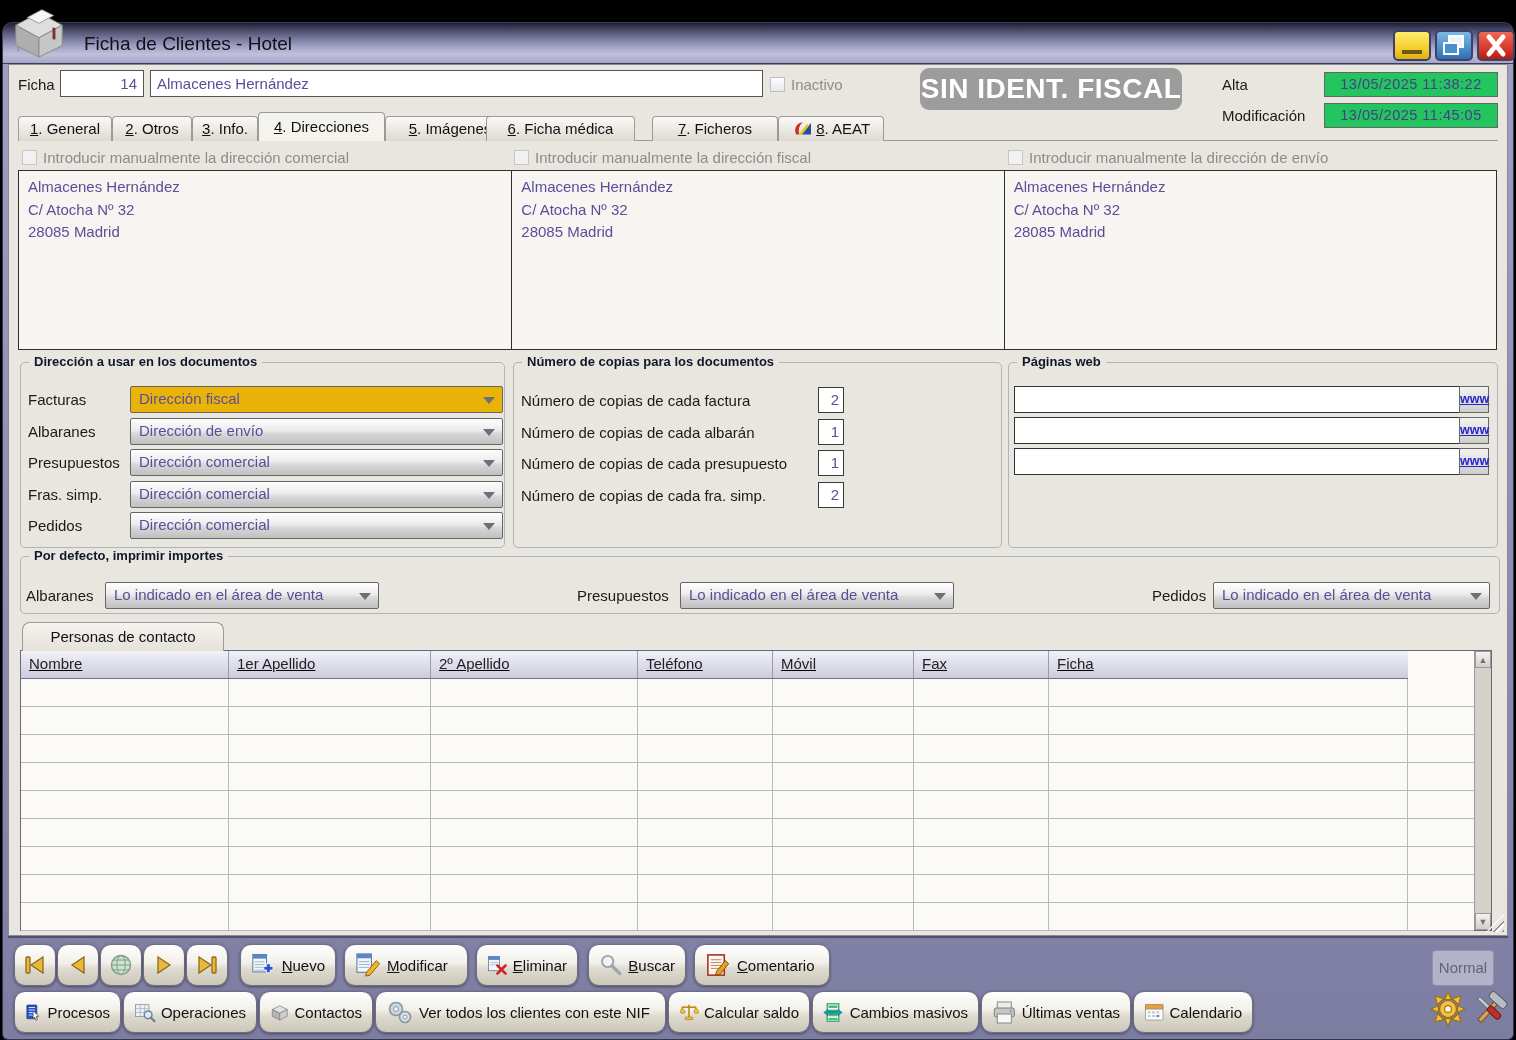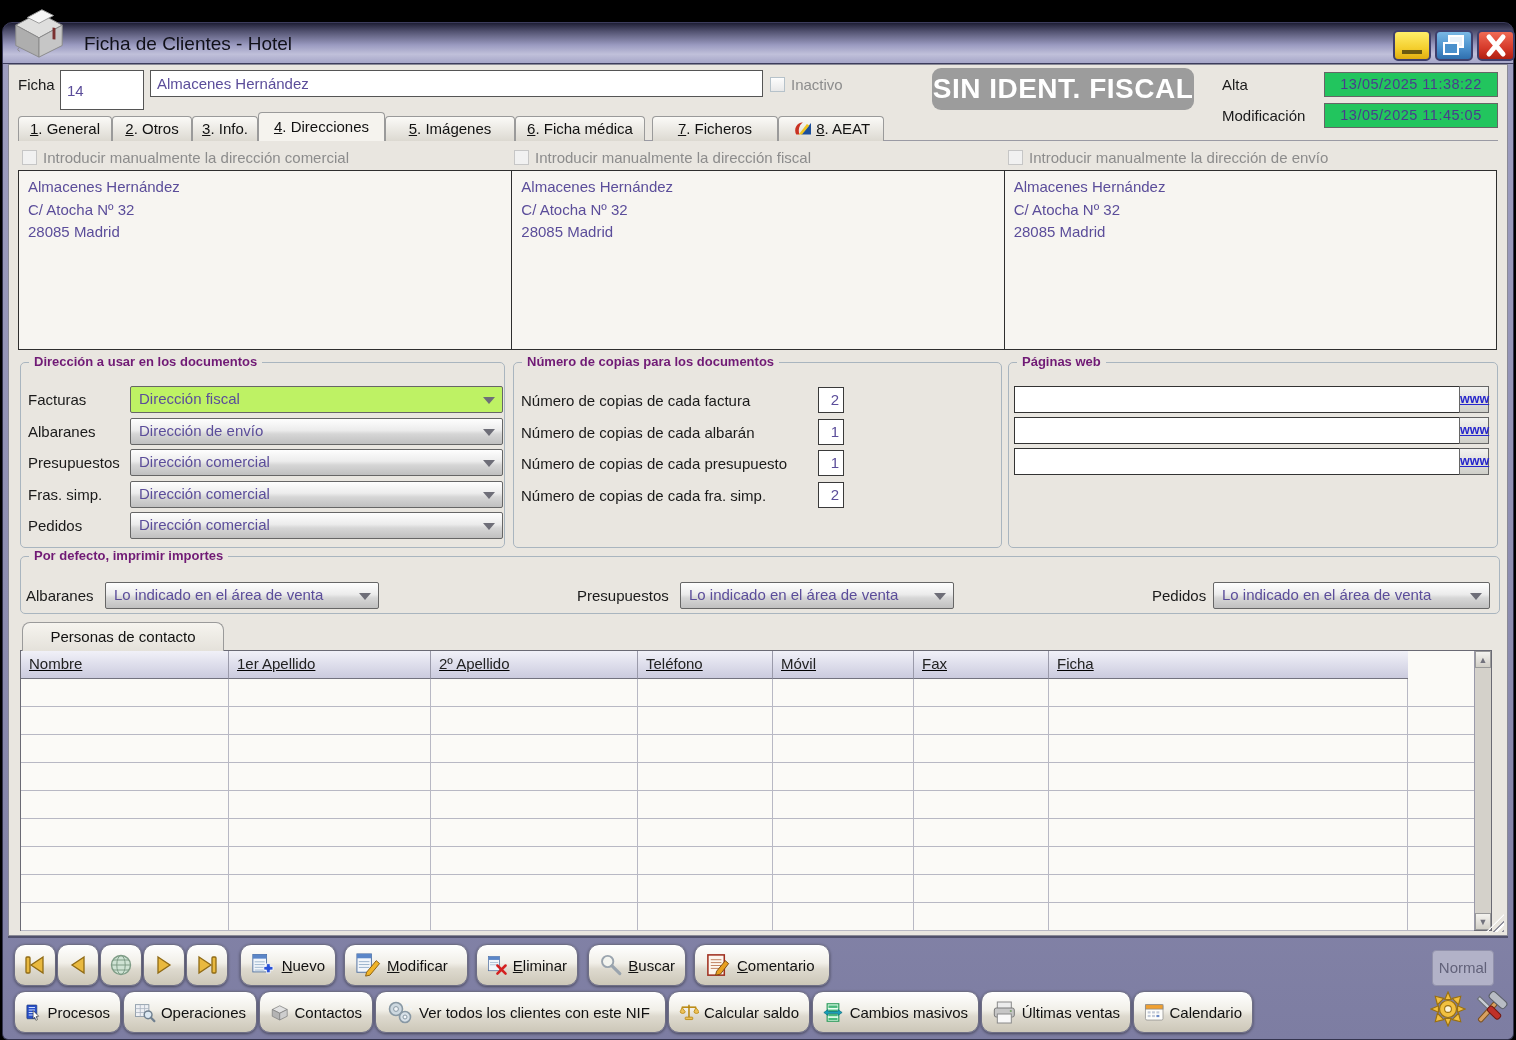--- a/index.html
+++ b/index.html
@@ -29,46 +29,46 @@
   
   .lbl { position:absolute; font-size:15px; color:#1a1a1a; z-index:2; white-space:nowrap; }
   .lbl-dis { color:#8c8c8c;text-align:right; }
   .field { position:absolute; border:1px solid #555; background:#fff; font-size:15px;
     color:#5b4d9a; padding:0 6px; z-index:2; font-family:"Liberation Sans",sans-serif; }
   .datefield { position:absolute; border:1px solid #666; background:#22c55e; font-size:14.5px;
     color:#4a3c8c; z-index:2; text-align:center; line-height:23px; letter-spacing:0.5px; }
   .cbox { position:absolute; width:15px; height:15px; border:1px solid #b4b4b4;
     background:linear-gradient(180deg,#fdfdfd,#e8e8e8); z-index:2; }
   .badge { position:absolute; background:#9c9c9c; border-radius:9px; color:#fff;
-    font-weight:bold; font-size:28px; text-align:center; letter-spacing:0.5px; z-index:2;margin-left:12px; }
+    font-weight:bold; font-size:28px; text-align:center; letter-spacing:0.5px; z-index:2; }
 
   
   #tabline { position:absolute; left:18px; width:1480px; top:140px; height:1px; background:#9a9aa4; z-index:2; }
   .tab { position:absolute; top:116px; height:25px; background:linear-gradient(180deg,#fbfaf7,#dcd9d1);
     border:1px solid #9a9a9a; border-bottom:none; border-radius:4px 4px 0 0; font-size:15px;
     color:#111; text-align:center; line-height:24px; z-index:2; cursor:pointer; white-space:nowrap; }
   .tab.active { top:112px; height:29px; background:#f5f3ee; line-height:28px; z-index:3; }
   .accel { text-decoration:underline; }
 
   
   #addr-wrap { position:absolute; left:18px; top:170px; width:1479px; height:180px;
     border:1px solid #2e2e2e; background:#f7f5f1; display:flex; z-index:2; }
   .addr { width:493px; padding:5px 9px; font-size:15px; line-height:22.5px; color:#5b4d9a; }
   .addr + .addr { border-left:1px solid #2e2e2e; }
 
   
   .fs { position:absolute; border:1px solid #a9b5bf; border-radius:5px; z-index:2; }
   .legend { position:absolute; top:-9px; left:8px; background:#e9e6e0; padding:0 5px;
-    font-size:13px; font-weight:bold; color:#701a75; white-space:nowrap; z-index:3; }
+    font-size:13px; font-weight:bold; color:#0f172a; white-space:nowrap; z-index:3; }
 
   
   .combo { position:absolute; height:27px; border:1px solid #666; border-radius:2px;
     background:linear-gradient(180deg,#fefefe 0%,#ececec 45%,#d6d6d6 60%,#c0c0c0 100%);
     z-index:3; cursor:pointer; }
-  .combo.focus { background:#bef264; }
+  .combo.focus { background:#eab308; }
   .cval { position:absolute; left:8px; top:3px; font-size:15px; color:#5b4d9a; white-space:nowrap; }
   .carr { position:absolute; right:7px; top:10px; width:0; height:0;
     border-left:6px solid transparent; border-right:6px solid transparent; border-top:7px solid #6e6e78; }
 
   .numbox { position:absolute; width:26px; height:26px; border:1px solid #3a3a3a; background:#fff;
     font-size:15px; color:#5b4d9a; text-align:right; line-height:24px; padding-right:4px; z-index:3; }
   .webinput { position:absolute; width:446px; height:27px; border:1px solid #333; background:#fff;
     font-size:14px; color:#5b4d9a; padding:0 5px; z-index:3; }
   .wwwbtn { position:absolute; width:30px; height:27px; border:1px solid #666;
     background:linear-gradient(180deg,#f2f2f0,#cfcfc9); font-size:12.5px; font-weight:bold;
@@ -139,37 +139,37 @@
     <rect x="7" y="11" width="14" height="11" fill="#4a90cc" stroke="#fff" stroke-width="2"></rect>
   </svg>
 </div>
 <div class="winbtn" id="btn-close">
   <svg width="34" height="27" viewBox="0 0 34 27">
     <path d="M10 5 L24 22 M24 5 L10 22" stroke="#fff" stroke-width="5" stroke-linecap="round"></path>
   </svg>
 </div>
 
 <span class="lbl" style="left:18px;top:76px">Ficha</span>
-<input class="field" style="left: 60px; top: 70px; width: 84px; height: 40px; text-align: left;" value="14">
+<input class="field" style="left: 60px; top: 70px; width: 84px; height: 27px; text-align: right;" value="14">
 <input class="field" style="left: 150px; top: 70px; width: 613px; height: 27px;" value="Almacenes Hernández">
 <span class="cbox" style="left:770px;top:77px;border-color:#b6c2ca"></span>
 <span class="lbl lbl-dis" style="left:791px;top:76px">Inactivo</span>
 <div class="badge" style="left:920px;top:68px;width:262px;height:42px;line-height:42px">SIN IDENT. FISCAL</div>
 <span class="lbl" style="left:1222px;top:76px">Alta</span>
 <div class="datefield" style="left:1324px;top:72px;width:174px;height:25px">13/05/2025 11:38:22</div>
 <span class="lbl" style="left:1222px;top:107px">Modificación</span>
 <div class="datefield" style="left:1324px;top:103px;width:174px;height:25px">13/05/2025 11:45:05</div>
 
 <div id="tabline"></div>
 <div class="tab" style="left:18px;width:94px"><span class="accel">1</span><span>. General</span></div>
 <div class="tab" style="left:112px;width:80px"><span class="accel">2</span><span>. Otros</span></div>
 <div class="tab" style="left:192px;width:66px"><span class="accel">3</span><span>. Info.</span></div>
 <div class="tab active" style="left:258px;width:127px"><span class="accel">4</span><span>. Direcciones</span></div>
 <div class="tab" style="left:385px;width:130px"><span class="accel">5</span><span>. Imágenes</span></div>
-<div class="tab" style="left:515px;width:130px"><span class="accel">6</span><span>. Ficha médica</span></div>
+<div class="tab" style="left:486px;width:149px"><span class="accel">6</span><span>. Ficha médica</span></div>
 <div class="tab" style="left:652px;width:126px"><span class="accel">7</span><span>. Ficheros</span></div>
 <div class="tab" style="left:778px;width:106px">
   <svg width="20" height="18" viewBox="0 0 24 22" style="vertical-align:-3px">
     <path d="M5 19 A10 10 0 0 1 13 4 A13 13 0 0 0 9 19 Z" fill="#c93222"></path>
     <polygon points="11,19 23,5 23,19" fill="#1c4f9c"></polygon>
     <polygon points="8,19 18,6 21,8 12,19" fill="#efc31f"></polygon>
   </svg>
   <span class="accel">8</span><span>. AEAT</span>
 </div>
 

